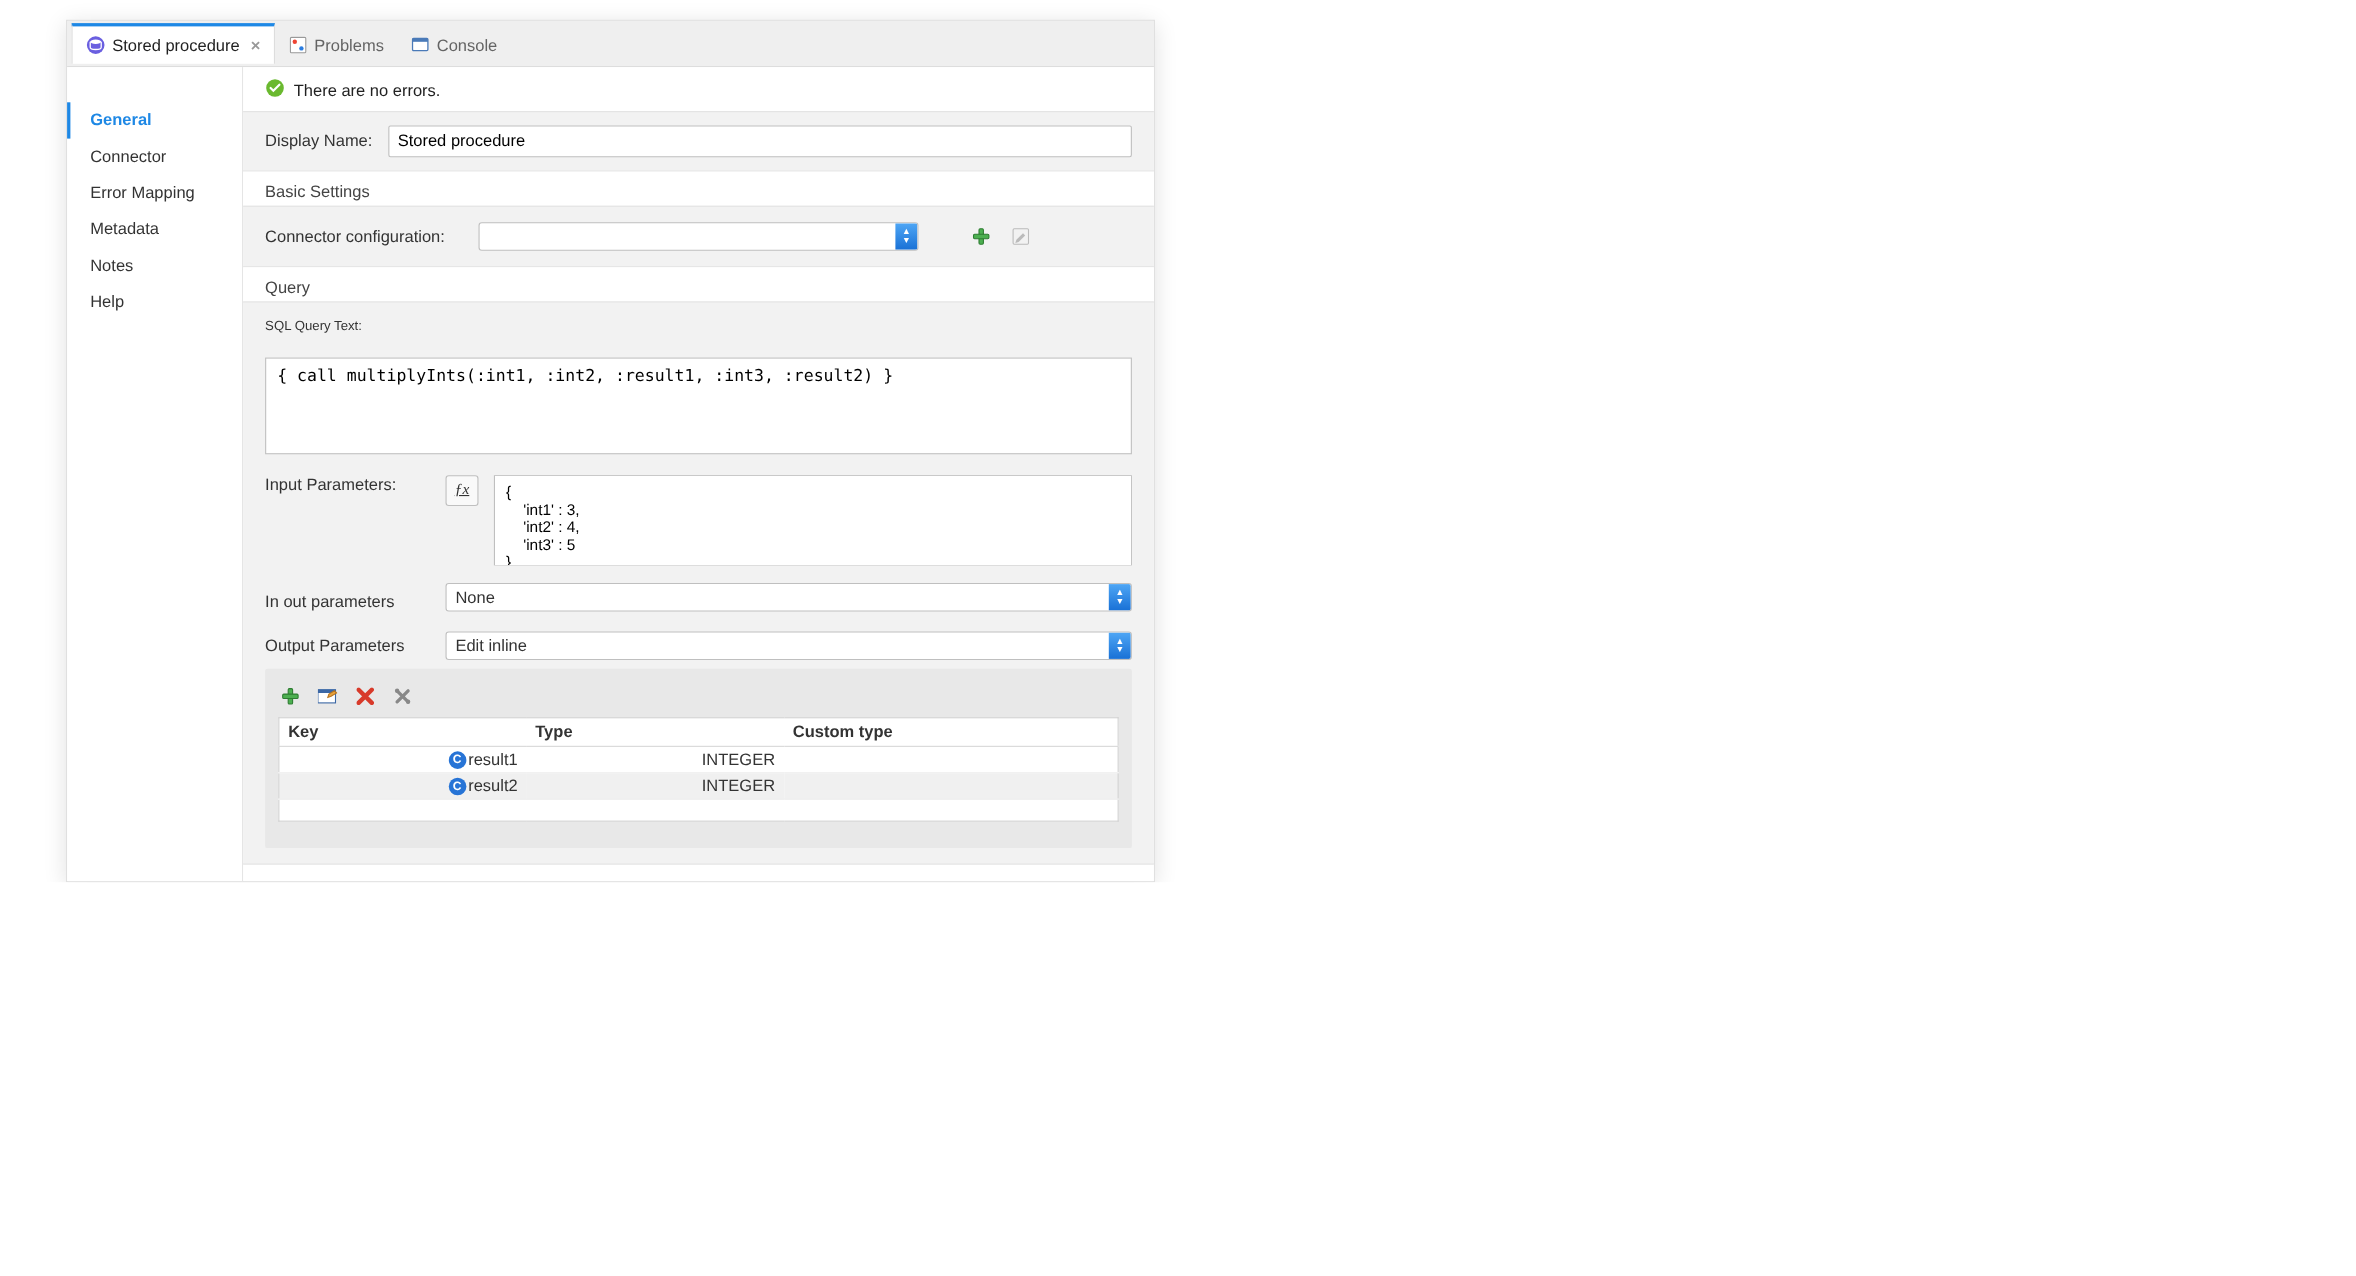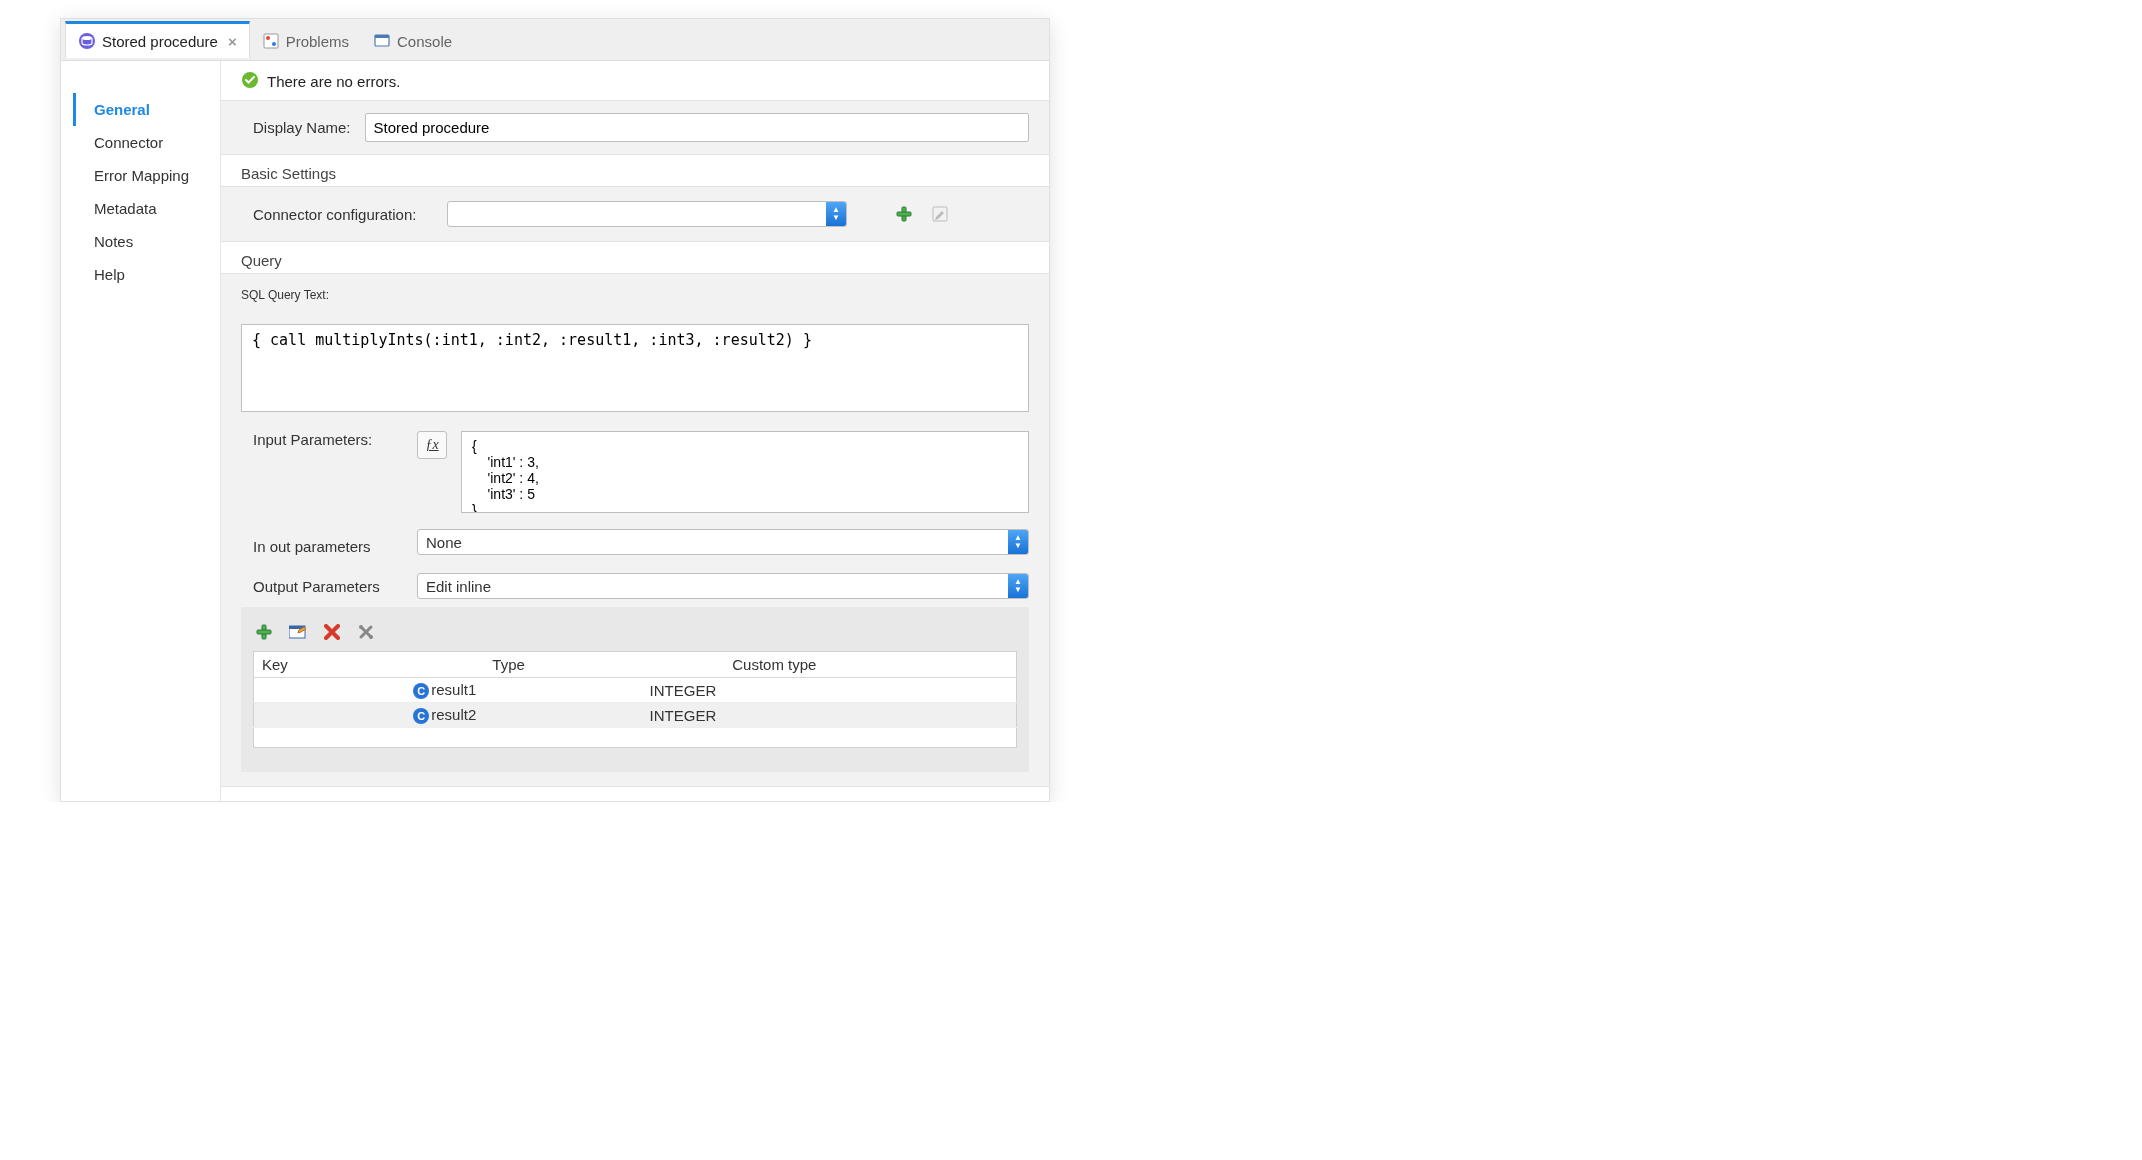--- a/index.html
+++ b/index.html
@@ -56,21 +56,20 @@
     }
     .body {
       display: flex;
       min-height: 740px;
     }
     .sidebar {
       width: 160px;
       background: #fff;
       border-right: 1px solid #e5e5e5;
       padding-top: 32px;
-      padding-left: 12px;
     }
     .side-item {
       padding: 8px 18px;
       font-size: 15px;
       cursor: pointer;
       border-left: 3px solid transparent;
     }
     .side-item.active {
       color: #1e88e5;
       border-left: 3px solid #1e88e5;
@@ -92,21 +91,20 @@
     .panel {
       background: #f2f2f2;
       padding: 12px 20px;
       border-top: 1px solid #e3e3e3;
       border-bottom: 1px solid #e3e3e3;
     }
     .row {
       display: flex;
       align-items: center;
       gap: 14px;
-      margin-left: 12px;
     }
     .row label {
       font-size: 15px;
       color: #333;
       white-space: nowrap;
     }
     .text-input {
       flex: 1;
       background: #fff;
       border: 1px solid #bfbfbf;
@@ -203,21 +201,21 @@
     }
     table.params {
       width: 100%;
       background: #fff;
       border: 1px solid #d0d0d0;
       border-collapse: collapse;
       font-size: 15px;
     }
     table.params th {
       text-align: left;
-      font-weight: 400;
+      font-weight: 700;
       padding: 4px 8px;
       border-bottom: 1px solid #d8d8d8;
       background: #fff;
       margin-left: 16px;
     }
     table.params td {
       padding: 3px 8px;
       border-top: 1px solid #eee;
       text-align: right;
     }

